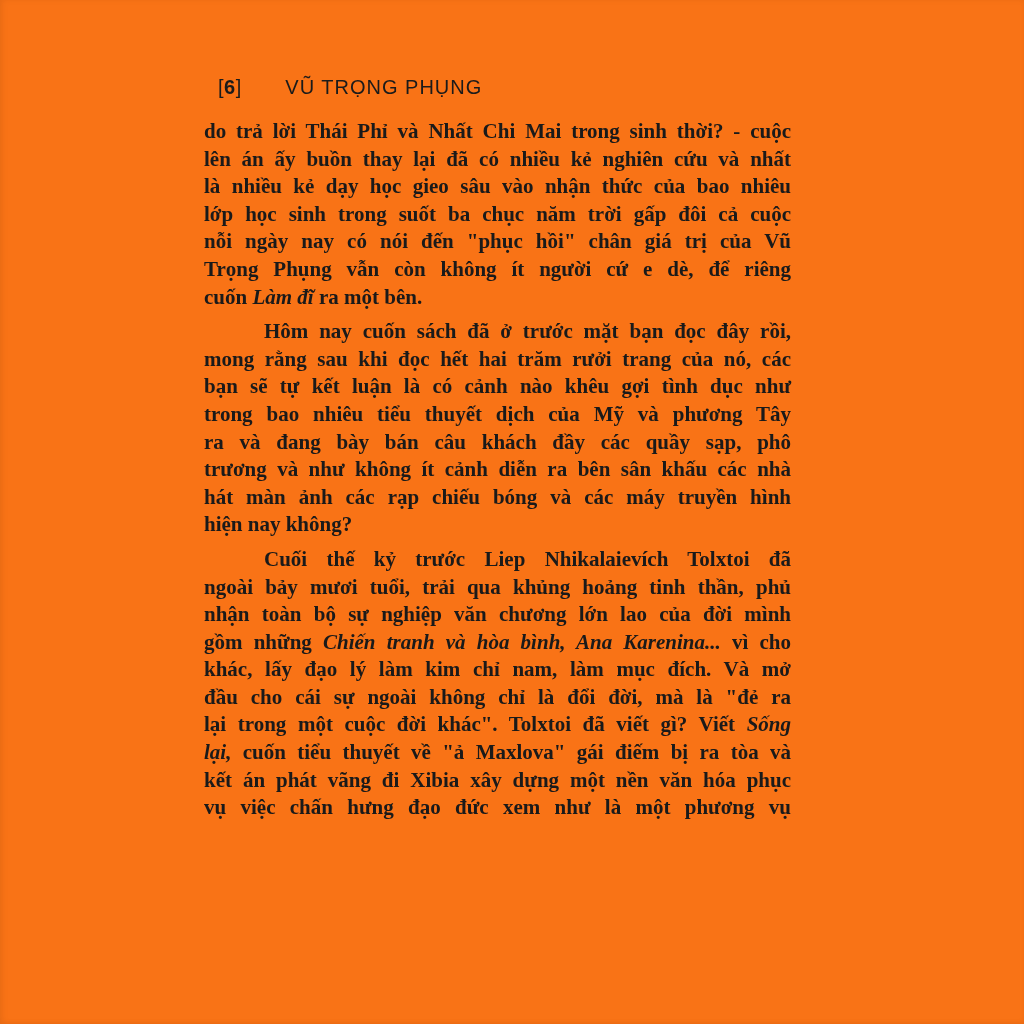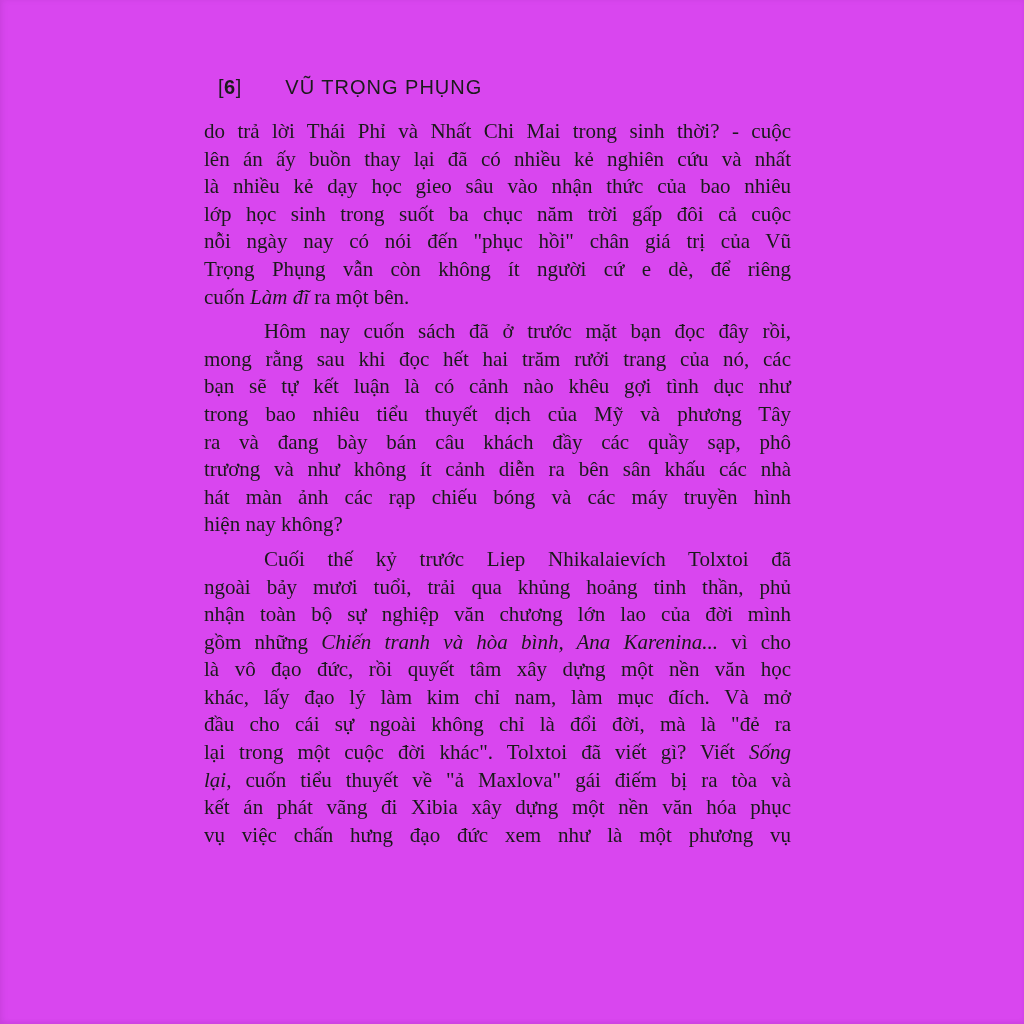--- a/index.html
+++ b/index.html
@@ -5,21 +5,21 @@
   html, body { margin: 0; padding: 0; }
   body {
     width: 1024px; height: 1024px;
     background: #ffffff;
     font-family: "Liberation Serif", "DejaVu Serif", serif;
     overflow: hidden;
   }
   .page {
     position: relative;
     width: 1024px; height: 1024px;
-    background: #d946ef;
+    background: #f97316;
   }
   
   .page::before {
     content: "";
     position: absolute; inset: 0;
     pointer-events: none;
     box-shadow: inset 3px 0 6px rgba(0,0,0,0.05), inset 0 -2px 5px rgba(0,0,0,0.04);
   }
   .header {
     position: absolute;
@@ -41,20 +41,21 @@
     width: 587px;
     font-size: 21px;
     line-height: 27.6px;
     color: #1a1a1a;
   }
   .para + .para { margin-top: 7px; }
   .line {
     text-align: justify;
     text-align-last: justify;
     white-space: normal;
+    font-weight: bold;
   }
   .line.noj { text-align-last: left; }
   .line.ind { text-indent: 60px; }
   .line em { font-style: italic; }
 </style>
 </head>
 <body>
 
 <div class="page">
 
@@ -81,21 +82,20 @@
         <div class="line"><span>ra và đang bày bán câu khách đầy các quầy sạp, phô</span></div>
         <div class="line"><span>trương và như không ít cảnh diễn ra bên sân khấu các nhà</span></div>
         <div class="line"><span>hát màn ảnh các rạp chiếu bóng và các máy truyền hình</span></div>
         <div class="line noj"><span>hiện nay không?</span></div>
       </div>
       <div class="para">
         <div class="line ind"><span>Cuối thế kỷ trước Liep Nhikalaievích Tolxtoi đã</span></div>
         <div class="line"><span>ngoài bảy mươi tuổi, trải qua khủng hoảng tinh thần, phủ</span></div>
         <div class="line"><span>nhận toàn bộ sự nghiệp văn chương lớn lao của đời mình</span></div>
         <div class="line"><span>gồm những </span><em>Chiến tranh và hòa bình, Ana Karenina...</em><span> vì cho</span></div>
-        <div class="line"><span>là vô đạo đức, rồi quyết tâm xây dựng một nền văn học</span></div>
         <div class="line"><span>khác, lấy đạo lý làm kim chỉ nam, làm mục đích. Và mở</span></div>
         <div class="line"><span>đầu cho cái sự ngoài không chỉ là đổi đời, mà là "đẻ ra</span></div>
         <div class="line"><span>lại trong một cuộc đời khác". Tolxtoi đã viết gì? Viết </span><em>Sống</em></div>
         <div class="line"><em>lại,</em><span> cuốn tiểu thuyết về "ả Maxlova" gái điếm bị ra tòa và</span></div>
         <div class="line"><span>kết án phát vãng đi Xibia xây dựng một nền văn hóa phục</span></div>
         <div class="line"><span>vụ việc chấn hưng đạo đức xem như là một phương vụ</span></div>
       </div>
     </div>
 
 </div>

